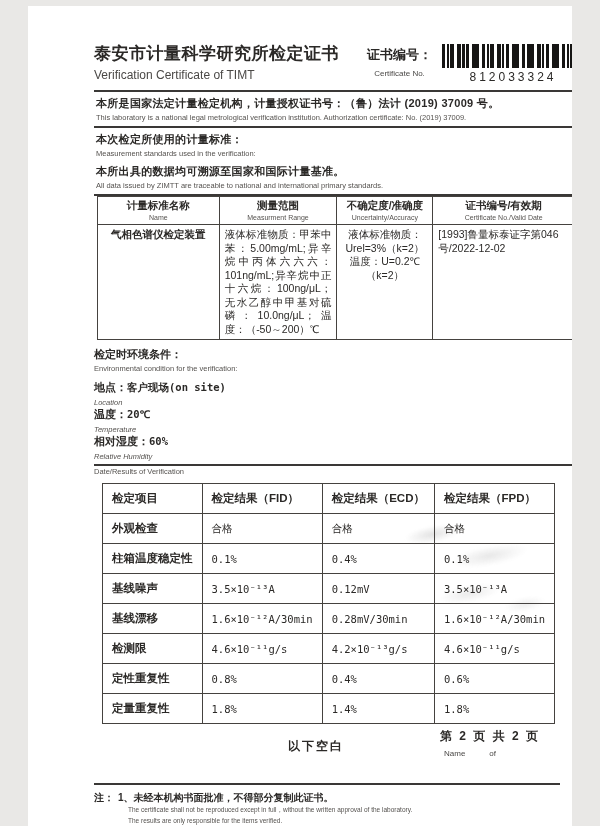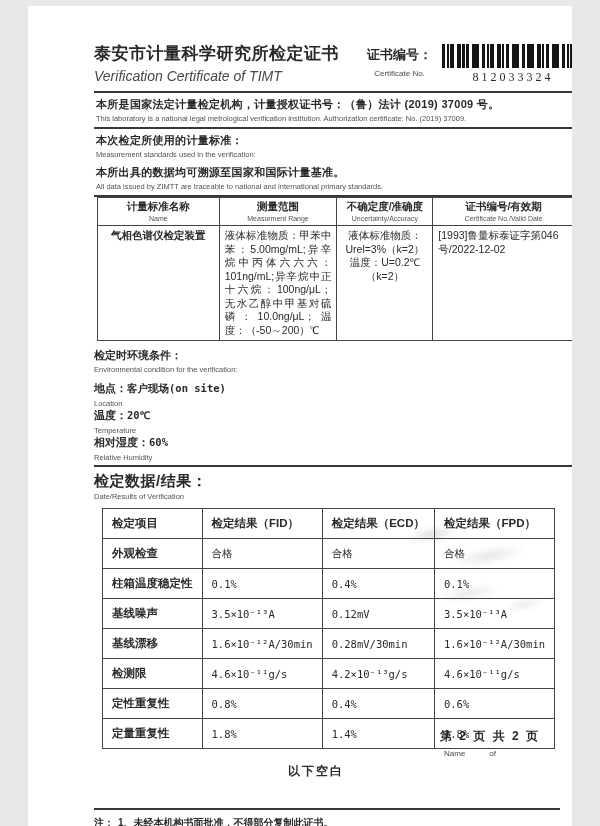--- a/index.html
+++ b/index.html
@@ -6,33 +6,33 @@
   body { background:#e9e8e6; font-family:"Liberation Sans", sans-serif; }
   .page {
     position:relative; width:544px; height:826px; margin:6px auto;
     background:#ffffff; color:#2b2927; overflow:hidden;
   }
   .content { position:absolute; left:66px; top:36px; width:490px; }
 
   
   .header-row { display:flex; align-items:flex-start; }
   .title { font-size:17px; font-weight:bold; letter-spacing:.5px; white-space:nowrap; }
-  .title-en { font-size:14px; color:#4a4846; margin-top:3px;font-style:italic; }
+  .title-en { font-size:12px; color:#4a4846; margin-top:3px; }
   .certno-block { margin-left:auto; text-align:center; padding-top:4px; }
   .certno-label { font-size:13px; font-weight:bold; white-space:nowrap; }
   .certno-label-en { font-size:8px; color:#4a4846; margin-top:5px; }
   .barcode-block { width:142px; margin-left:10px; padding-top:2px; }
   .barcode {
     height:24px; width:140px;
     background:
       repeating-linear-gradient(90deg,#161514 0 2px,transparent 2px 5px),
       repeating-linear-gradient(90deg,#161514 0 3px,transparent 3px 8px),
       repeating-linear-gradient(90deg,transparent 0 9px,#161514 9px 10px,transparent 10px 13px);
   }
-  .barcode-num { font-family:Liberation Serif, serif; font-size:12px; letter-spacing:3px; text-align:center; margin-top:2px; }
+  .barcode-num { font-family:Liberation Sans, sans-serif; font-size:12px; letter-spacing:3px; text-align:center; margin-top:2px; }
 
   .rule { border:none; border-top:2.5px solid #3a3836; margin-top:6px; }
 
   
   .stmt { padding:4px 2px 4px; border-bottom:2px solid #3a3836; }
   .stmt.last { border-bottom:none; padding-bottom:2px; }
   .stmt-zh { font-size:11px; font-weight:600; letter-spacing:.3px; }
   .stmt-en { font-size:7.5px; color:#55524f; margin-top:2px; }
 
   
@@ -50,21 +50,21 @@
 
   
   .env-title { margin-top:7px; }
   .env-title-zh { font-size:11px; font-weight:bold; }
   .env-title-en { font-size:7.5px; color:#55524f; margin-top:2px; }
   .env-row { display:flex; margin-top:7px; border-bottom:2px solid #3a3836; padding-bottom:3px;flex-direction:column; }
   .env-field { }
   .env-f0 { width:150px; } .env-f1 { width:112px; } .env-f2 { width:136px; } .env-f3 { width:92px; }
   .env-line { font-size:11px; font-weight:bold; white-space:nowrap; }
   .env-val { font-family:"DejaVu Sans Mono", monospace; font-weight:bold; font-size:10.5px; }
-  .env-en { font-size:7.5px; color:#55524f; margin-top:3px; }
+  .env-en { font-size:7.5px; color:#55524f; margin-top:3px;font-style:italic; }
 
   
   .res-title-zh { font-size:15px; font-weight:bold; margin-top:5px; letter-spacing:.5px; }
   .res-title-en { font-size:7.5px; color:#55524f; margin-top:1px; }
   .res-table { width:428px; margin-left:8px; margin-top:7px; border:1.5px solid #45423f; }
   .res-table th, .res-table td { border:1.2px solid #45423f; height:30px; padding:0 9px; text-align:left; vertical-align:middle; }
   .res-table th { font-size:11.5px; font-weight:600; white-space:nowrap; }
   .res-item { font-size:11.5px; font-weight:600; white-space:nowrap; }
   .res-val { font-family:"DejaVu Sans Mono", monospace; font-size:10.5px; white-space:nowrap; }
   .col-item { width:96px; } .col-fid { width:111px; } .col-ecd { width:110px; } .col-fpd { width:111px; }
@@ -179,21 +179,20 @@
       <div class="env-field env-f1">
         <div class="env-line"><span>温度：</span><span class="env-val">20℃</span></div>
         <div class="env-en">Temperature</div>
       </div>
       <div class="env-field env-f2">
         <div class="env-line"><span>相对湿度：</span><span class="env-val">60%</span></div>
         <div class="env-en">Relative Humidity</div>
       </div>
     </div>
 
-    <div class="res-title-zh">检定数据/结果：</div>
     <div class="res-title-en">Date/Results of Verification</div>
 
     <table class="res-table">
       <colgroup>
           <col class="col-item">
           <col class="col-fid">
           <col class="col-ecd">
           <col class="col-fpd">
         </colgroup>
       <thead>

